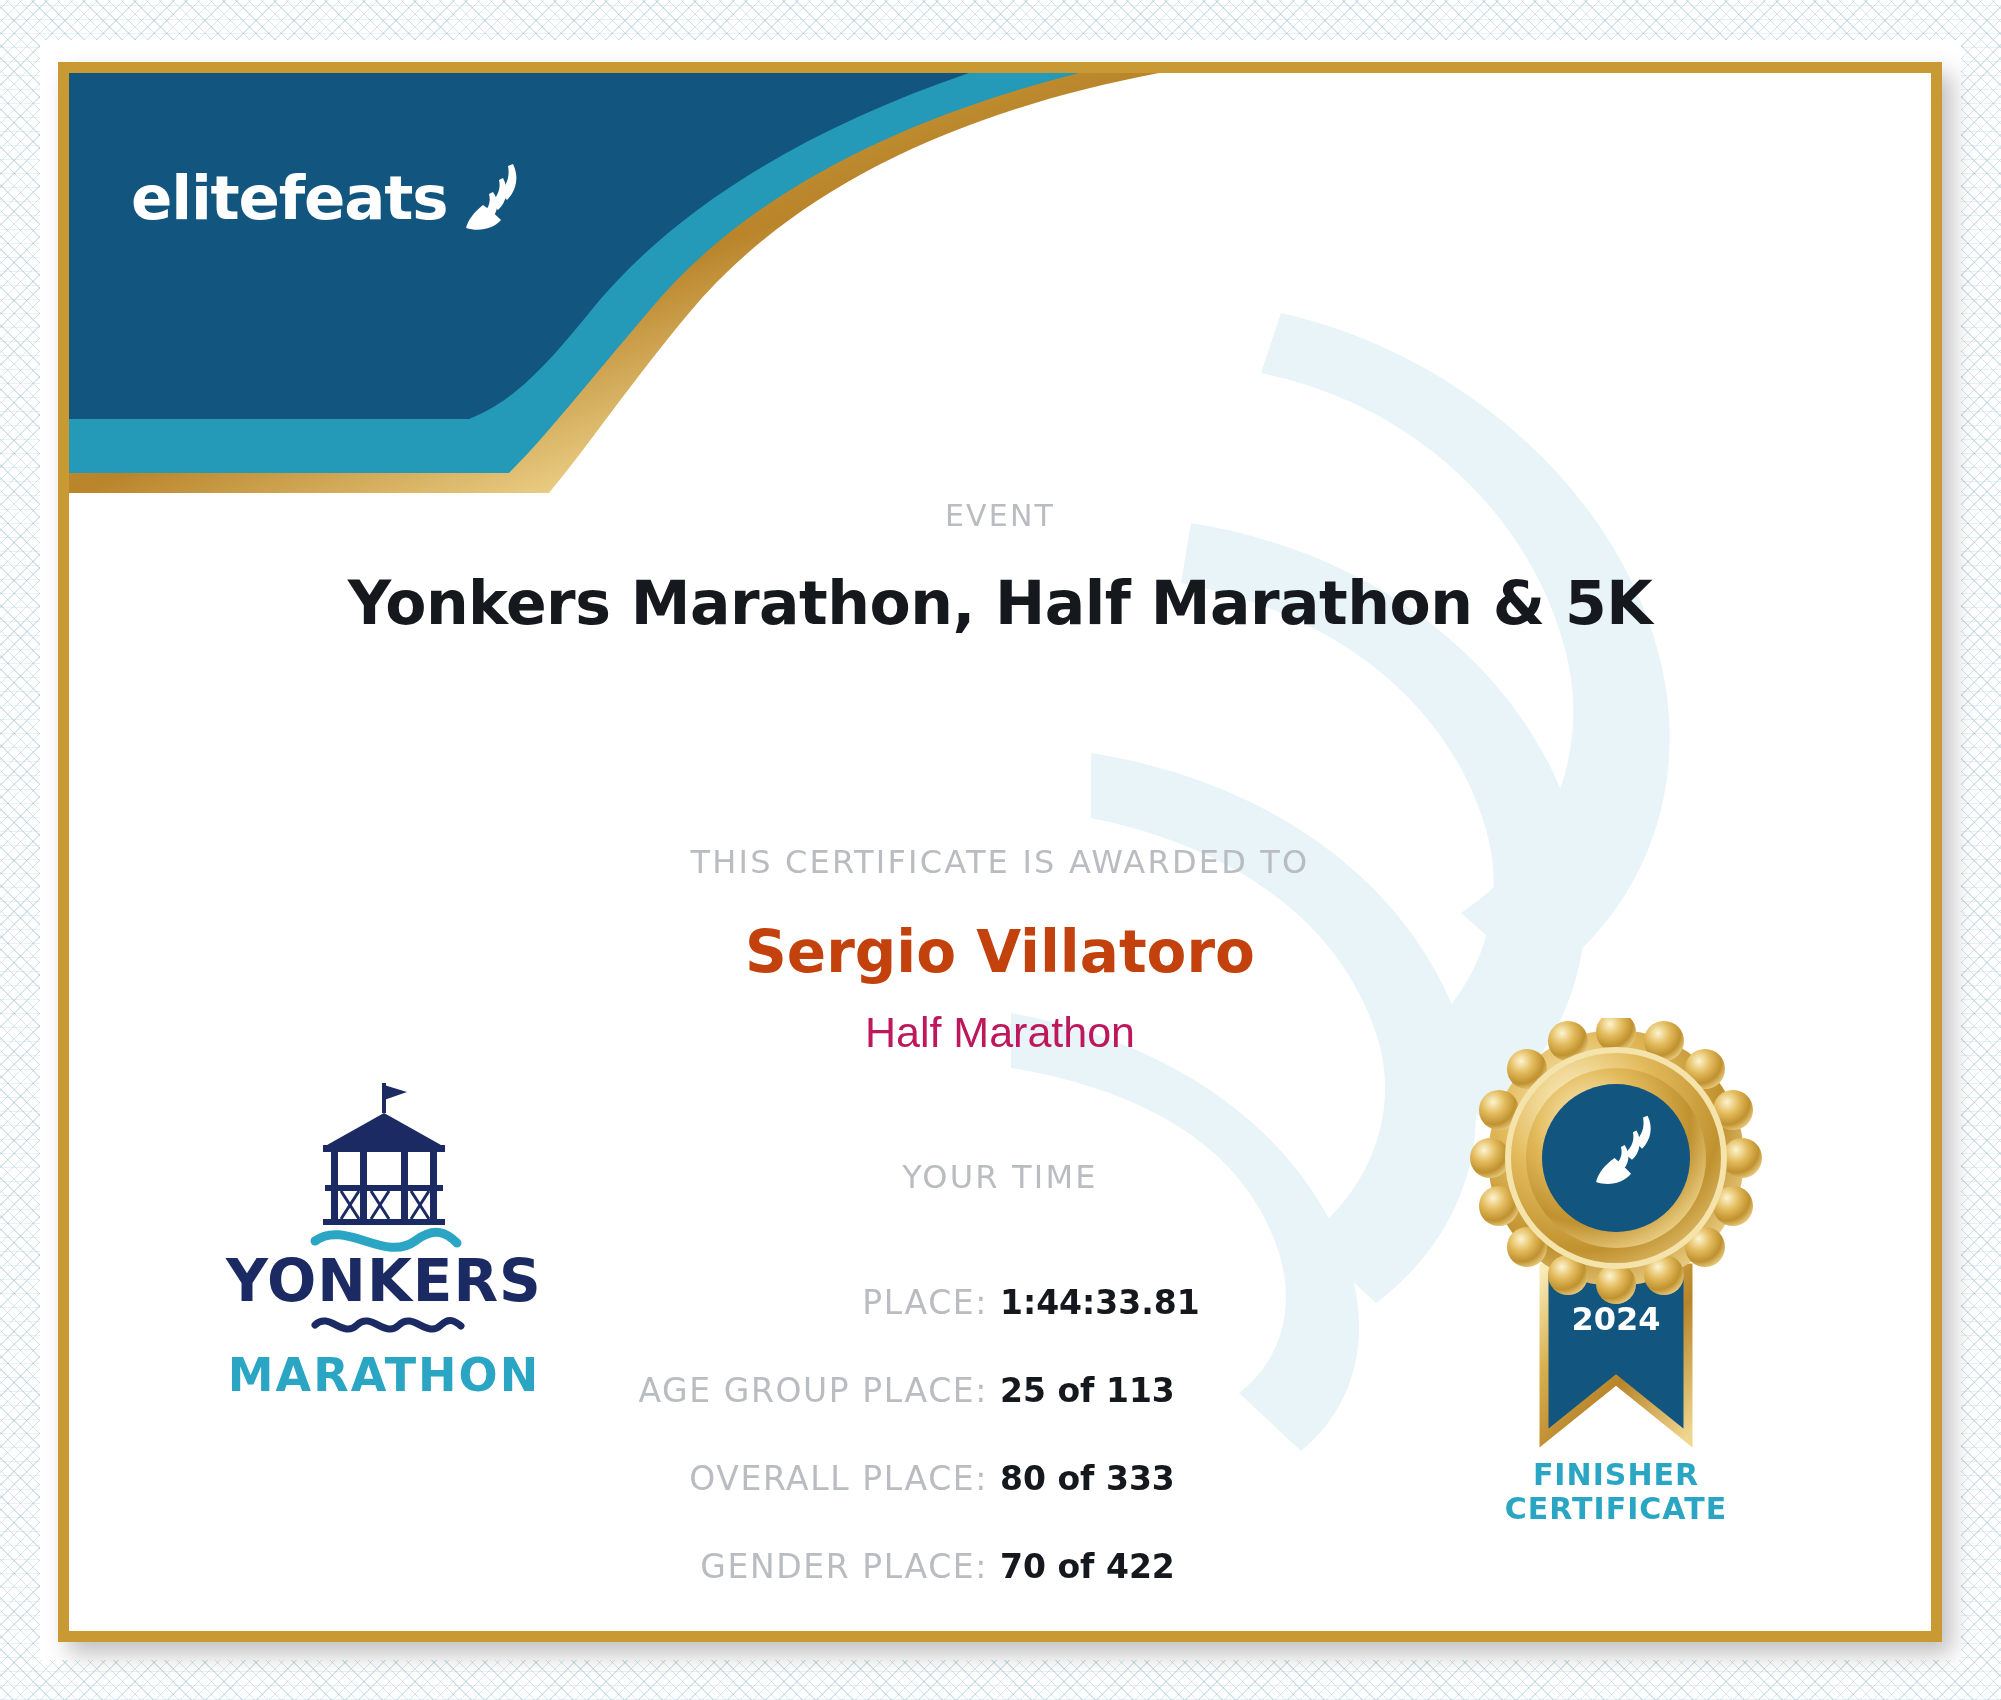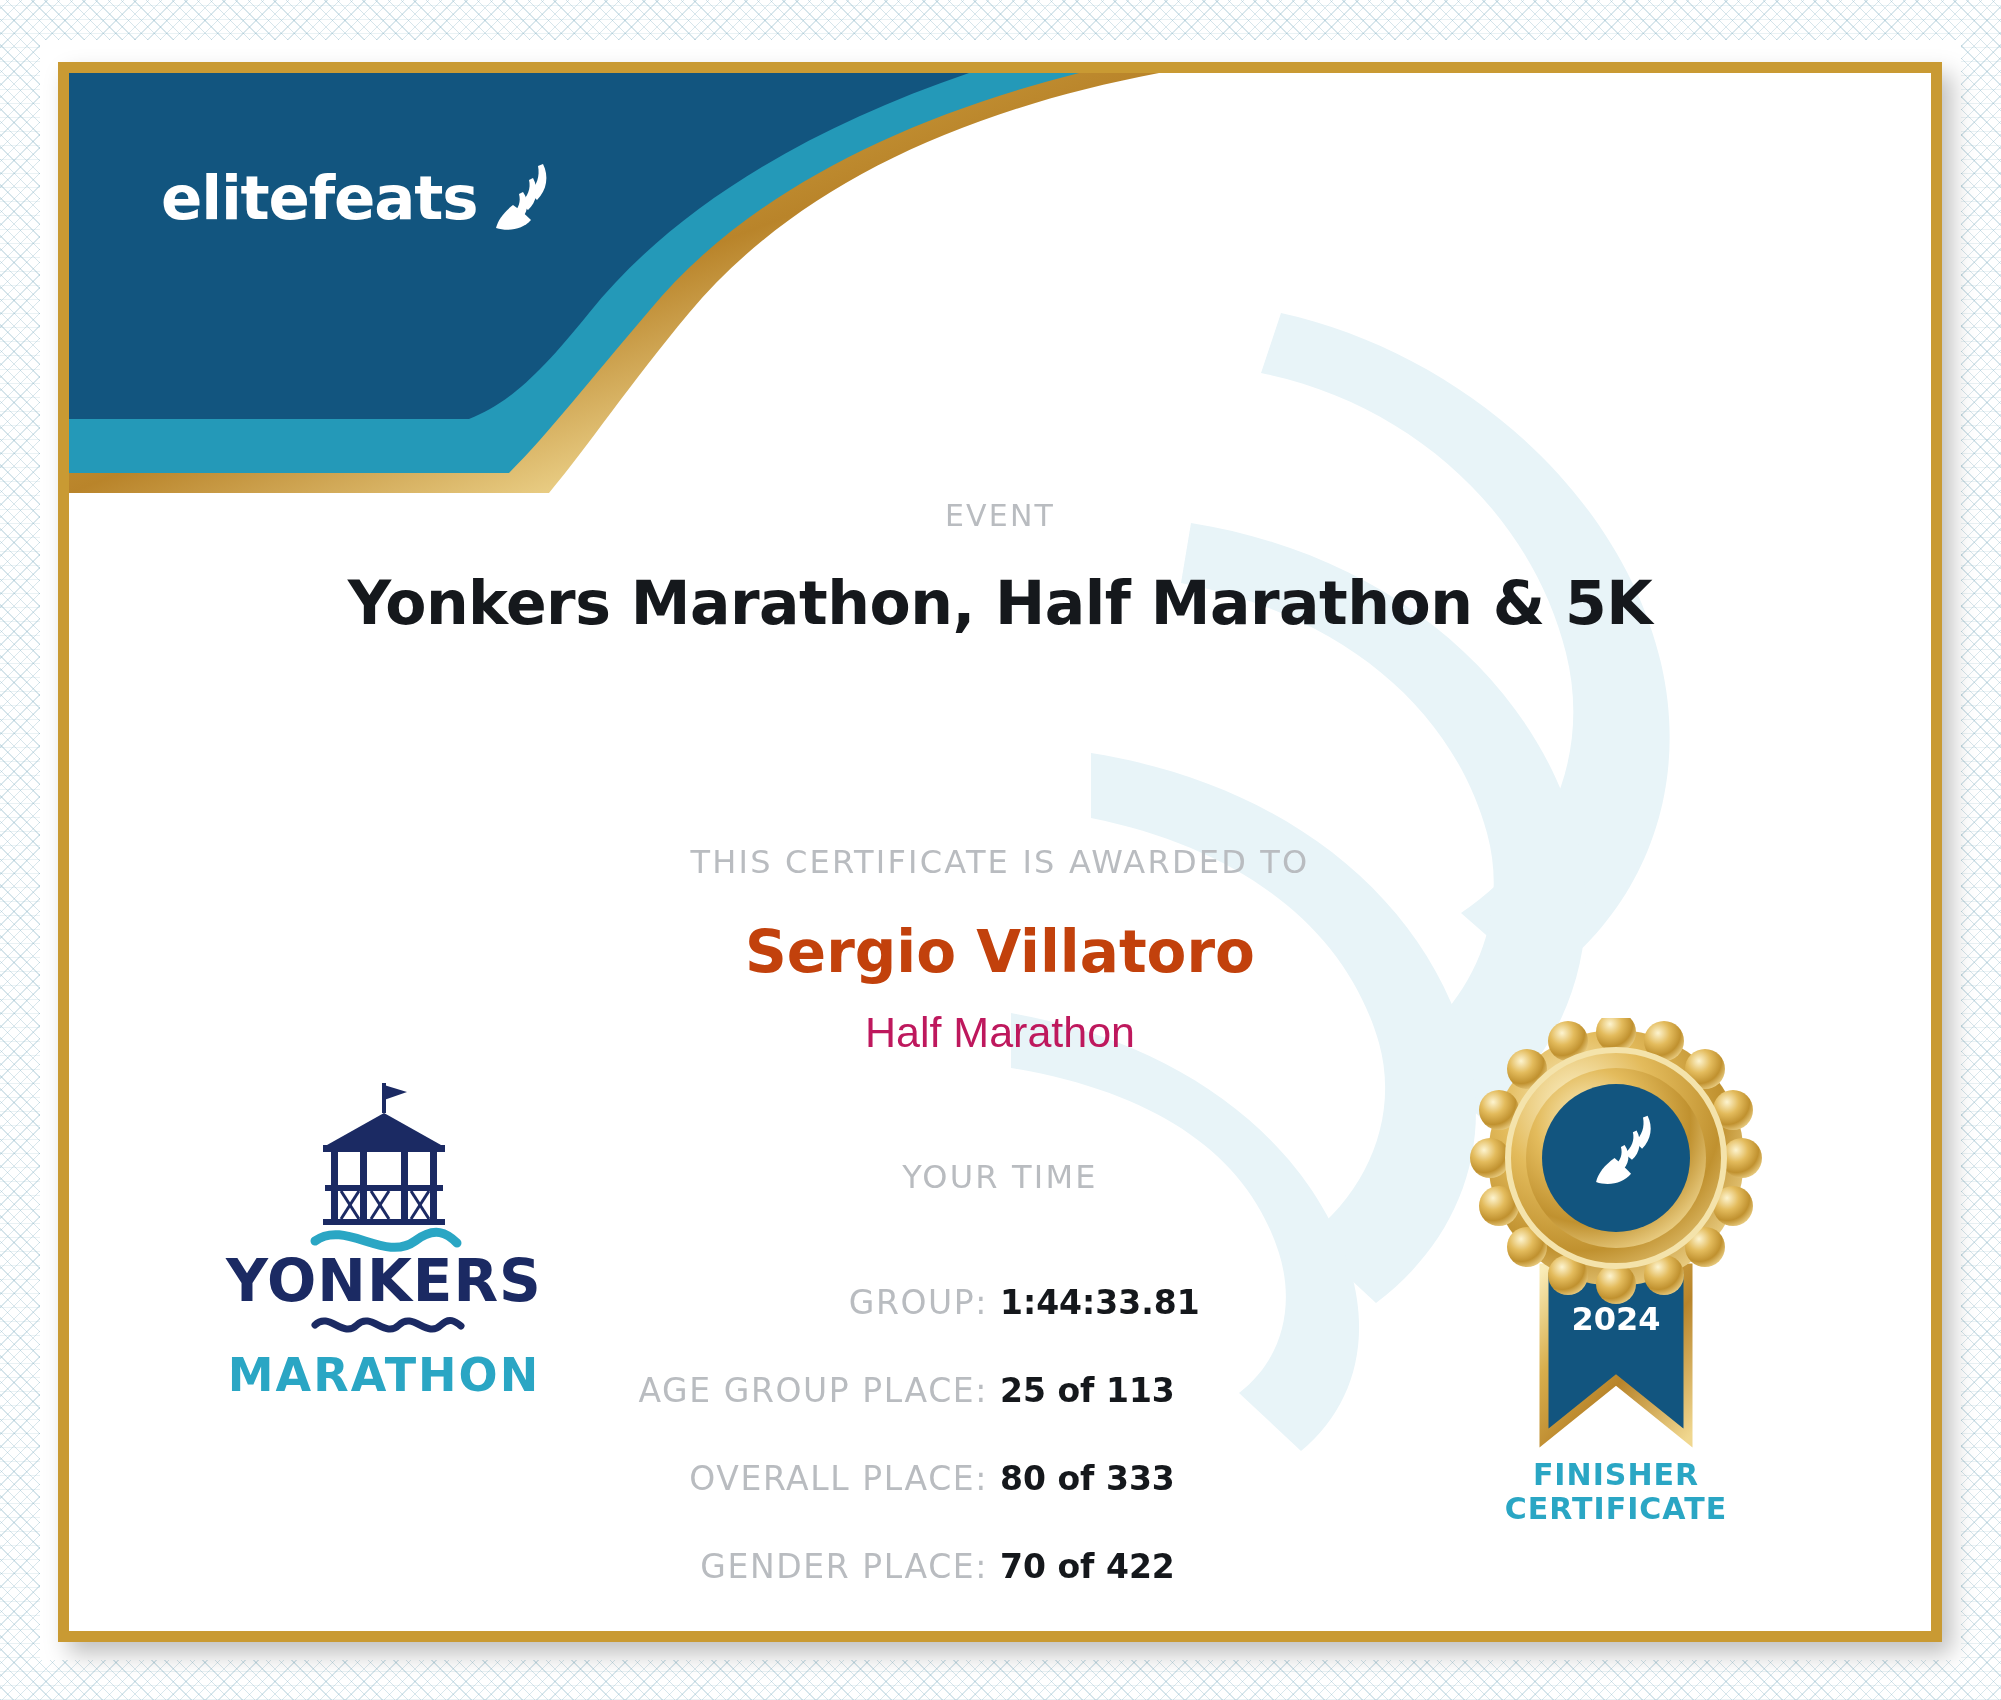--- a/index.html
+++ b/index.html
@@ -72,21 +72,20 @@
     width: 1100px;
     height: 420px;
   }
   .logo-wrap {
     position: absolute;
     left: 62px;
     top: 85px;
     display: flex;
     align-items: center;
     gap: 6px;
-    margin-left: 30px;
   }
   .logo-text {
     color: #ffffff;
     font-size: 61px;
     font-weight: bold;
     letter-spacing: -1.2px;
     font-family: "DejaVu Sans", sans-serif;
   }
 
   
@@ -269,21 +268,21 @@
       <div id="event-name">Yonkers Marathon, Half Marathon &amp; 5K</div>
 
       <div class="label-muted" id="awarded-label">THIS CERTIFICATE IS AWARDED TO</div>
       <div id="recipient-name">Sergio Villatoro</div>
       <div id="recipient-division">Half Marathon</div>
 
       <div class="label-muted" id="stats-label">YOUR TIME</div>
 
       <div id="stats-table">
         <div class="stat-row">
-          <div class="stat-label">GROUP:</div>
+          <div class="stat-label">PLACE:</div>
           <div class="stat-value">1:44:33.81</div>
         </div>
         <div class="stat-row">
           <div class="stat-label">AGE GROUP PLACE:</div>
           <div class="stat-value">25 of 113</div>
         </div>
         <div class="stat-row">
           <div class="stat-label">OVERALL PLACE:</div>
           <div class="stat-value">80 of 333</div>
         </div>

